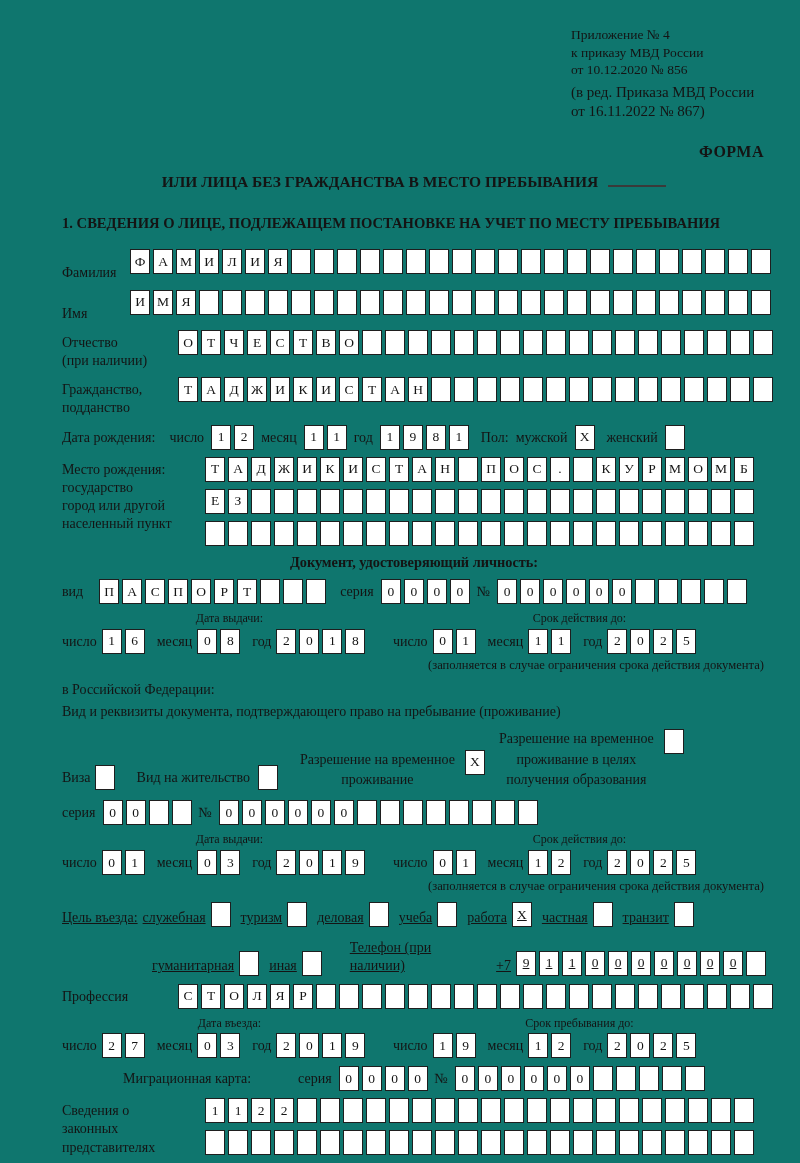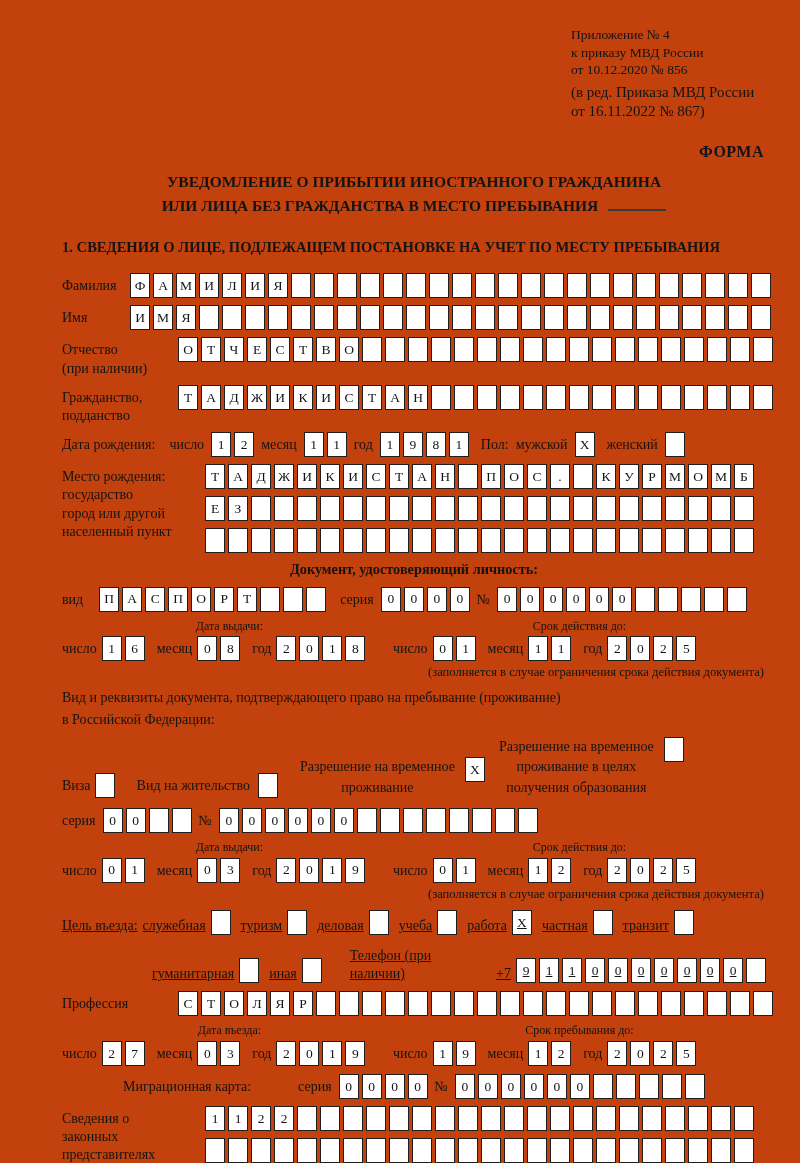--- a/index.html
+++ b/index.html
@@ -1,32 +1,32 @@
 <!DOCTYPE html>
 <html><head>
 <meta charset="utf-8">
 <style>
   html,body{margin:0;padding:0;background:#e8e8e8;}
   .page{
     width:800px;height:1163px;box-sizing:border-box;margin:0 auto;
-    padding:26px 34px 16px 62px;background:#c2410c;color:#141414;
+    padding:26px 34px 16px 62px;background:#0f766e;color:#141414;
     font-family:"Liberation Serif","DejaVu Serif",serif;font-size:14px;line-height:1.3;
     overflow:hidden;
   }
   .annex{margin-left:auto;width:195px;font-size:13.5px;}
   .annex div{white-space:nowrap;}
   .annex .amend{font-size:15px;margin-top:4px;}
   .annex .amend + .amend{margin-top:0;}
   .forma{text-align:right;font-weight:bold;font-size:16px;margin:20px 2px 6px 0;letter-spacing:.5px;}
   .title{text-align:center;font-weight:bold;font-size:15.5px;margin-top:8px;line-height:1.55;}
   .title-underline{display:inline-block;width:58px;border-bottom:2.2px solid #3a3a3a;height:14px;margin-left:10px;}
   .sect{font-weight:bold;font-size:14.6px;margin:20px 0 16px 0;}
   .row{display:flex;align-items:flex-start;margin-bottom:7px;}
   .row .lbl{flex:0 0 auto;padding-top:4px;}
-  .lbl-w1{width:68px;}
+  .lbl-w1{width:68px;margin-top:11px;}
   .lbl-w2{width:116px;}
   .lbl-w3{width:143px;}
   .cells{display:inline-flex;gap:3px;flex:0 0 auto;}
   .cell{
     flex:0 0 auto;width:20px;height:25px;box-sizing:border-box;border:1.7px solid #1e1e1e;
     display:inline-flex;align-items:center;justify-content:center;
     font-size:13.5px;background:#fff;
   }
   .stackrows{display:flex;flex-direction:column;gap:7px;}
   .stacklbl div{padding-top:0;}
@@ -63,21 +63,20 @@
   <div class="annex">
     <div>Приложение № 4</div>
     <div>к приказу МВД России</div>
     <div>от 10.12.2020 № 856</div>
     <div class="amend">(в ред. Приказа МВД России</div>
     <div class="amend">от 16.11.2022 № 867)</div>
   </div>
   <div class="forma">ФОРМА</div>
 
   <div class="title">
-    <div>УВЕДОМЛЕНИЕ О ПРИБЫТИИ ИНОСТРАННОГО ГРАЖДАНИНА</div>
     <div>
       <span>ИЛИ ЛИЦА БЕЗ ГРАЖДАНСТВА В МЕСТО ПРЕБЫВАНИЯ</span><span class="title-underline"></span>
     </div>
   </div>
 
   <div class="sect">1. СВЕДЕНИЯ О ЛИЦЕ, ПОДЛЕЖАЩЕМ ПОСТАНОВКЕ НА УЧЕТ ПО МЕСТУ ПРЕБЫВАНИЯ</div>
 
   <div class="row">
     <div class="lbl lbl-w1">Фамилия</div>
     <div class="cells">
@@ -411,22 +410,22 @@
             <span class="cell">2</span>
             <span class="cell">0</span>
             <span class="cell">2</span>
             <span class="cell">5</span>
           </span>
       </div>
     </div>
   </div>
   <div class="note">(заполняется в случае ограничения срока действия документа)</div>
 
+  <div class="plain">в Российской Федерации:</div>
   <div class="plain">Вид и реквизиты документа, подтверждающего право на пребывание (проживание)</div>
-  <div class="plain">в Российской Федерации:</div>
 
   <div class="optrow">
     <div class="opt">
       <span class="ol" style="margin-right:4px;">Виза</span>
       <span class="cell"></span>
     </div>
     <div class="opt gap-lg">
       <span class="ol">Вид на жительство</span>
       <span class="cell"></span>
     </div>

